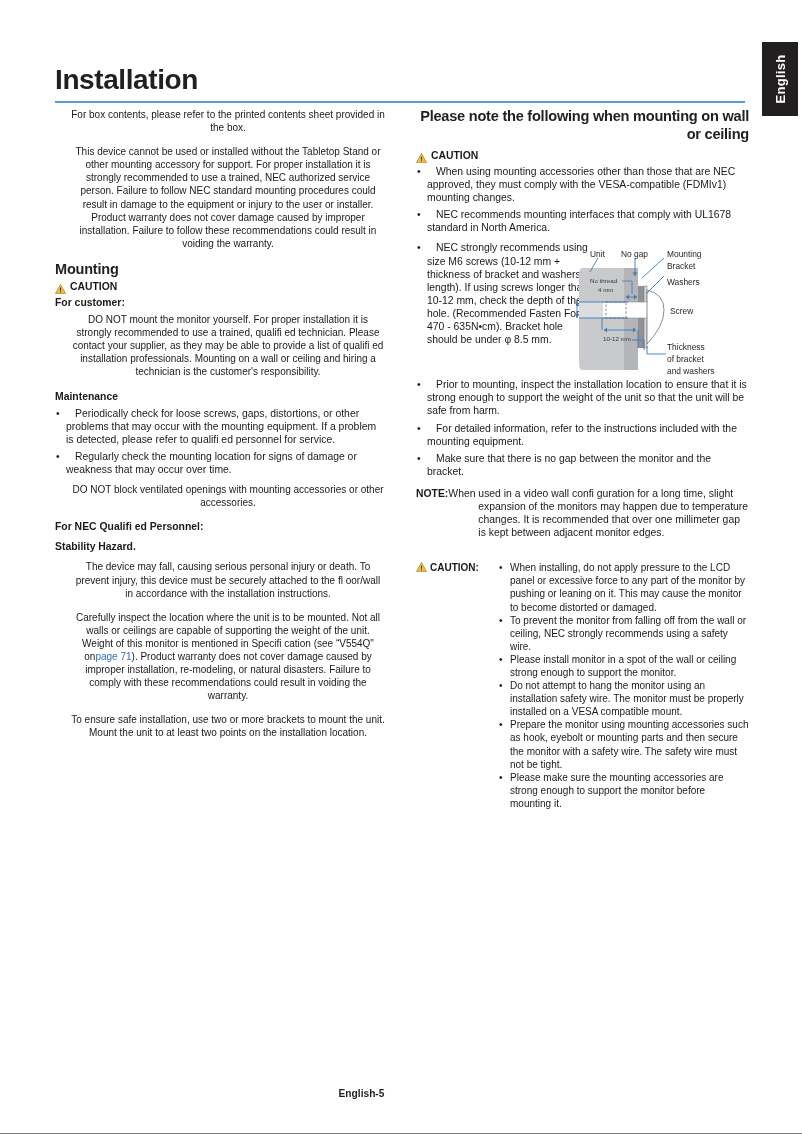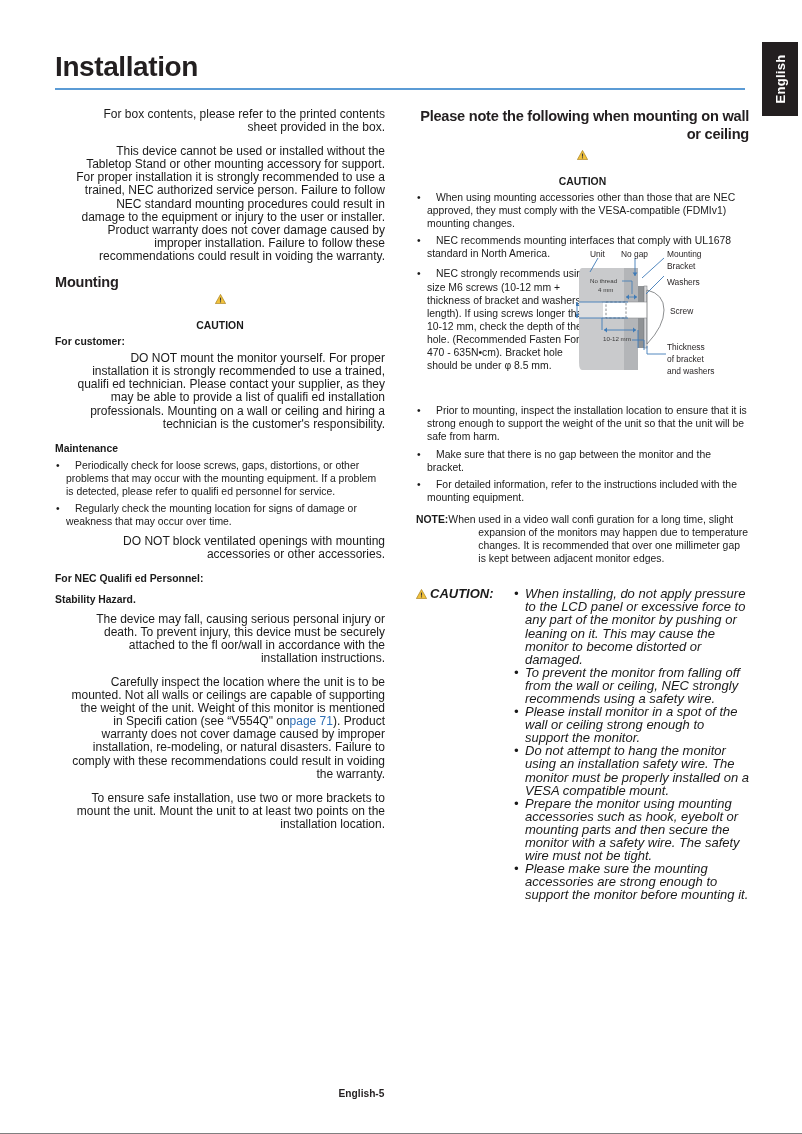--- a/index.html
+++ b/index.html
@@ -40,21 +40,21 @@
     left: 50%;
     top: 50%;
     transform: translate(-50%, -50%) rotate(-90deg);
     white-space: nowrap;
   }
 
   
   #title-wrap {
     position: absolute;
     left: 55px;
-    top: 52px;
+    top: 65px;
     width: 690px;
   }
   #page-title {
     font-size: 28px;
     font-weight: bold;
     letter-spacing: -0.4px;
     line-height: 1.05;
     color: #231f20;
     margin: 0;
   }
@@ -73,23 +73,23 @@
     width: 694px;
     height: 940px;
   }
   .col { position: absolute; top: 0; }
   #col-left  { left: 0px;   width: 330px; }
   #col-right { left: 361px; width: 333px; }
 
   
   p.body {
     margin: 0 0 11px 16px;
-    font-size: 12px;
+    font-size: 10px;
     line-height: 13.1px;
-    text-align: right;
+    text-align: center;
   }
   h2.sec {
     margin: 6px 0 3px 0;
     font-size: 14.5px;
     font-weight: bold;
     color: #231f20;
     letter-spacing: -0.2px;
   }
   h3.sub {
     margin: 0 0 7px 0;
@@ -104,27 +104,26 @@
     font-weight: bold;
     line-height: 17.5px;
     letter-spacing: -0.25px;
     color: #231f20;
     text-align: right;
   }
 
   
   .caution-line {
     display: flex;
-    align-items: center;
-    gap: 16px;
+    align-items: flex-end;
+    gap: 4px;
     margin: 0 0 3px 0;
     font-size: 10.4px;
     font-weight: bold;
     line-height: 13px;
-    flex-direction: column;
   }
   .tri {
     display: inline-block;
     width: 11px;
     height: 10px;
     flex: none;
     position: relative;
     top: 1px;
   }
 
@@ -157,25 +156,24 @@
     margin: 9px 0 0 0;
     font-size: 10.4px;
     line-height: 13.1px;
   }
   .note .lbl { font-weight: bold; flex: none; }
   .note .txt { padding-left: 30px; text-indent: -30px; }
 
   
   .caution-block {
     display: flex;
-    gap: 20px;
+    gap: 5px;
     margin-top: 22px;
-    font-size: 13px;
+    font-size: 10px;
     line-height: 13.1px;
-    font-style: italic;
   }
   .caution-block .chead {
     font-weight: bold;
     flex: none;
     display: flex;
     align-items: flex-start;
     gap: 3px;
     width: 78px;
   }
   .caution-block ul { margin: 0; padding: 0; list-style: none; }
@@ -369,22 +367,22 @@
           <text x="91" y="100" font-family="Liberation Sans, sans-serif" font-size="8.4" fill="#231f20">Thickness</text>
           <text x="91" y="112" font-family="Liberation Sans, sans-serif" font-size="8.4" fill="#231f20">of bracket</text>
           <text x="91" y="124" font-family="Liberation Sans, sans-serif" font-size="8.4" fill="#231f20">and washers</text>
         </svg>
       </div>
 
       <div style="height:28px;"></div>
 
       <ul class="b">
         <li>Prior to mounting, inspect the installation location to ensure that it is strong enough to support the weight of the unit so that the unit will be safe from harm.</li>
+        <li>For detailed information, refer to the instructions included with the mounting equipment.</li>
         <li>Make sure that there is no gap between the monitor and the bracket.</li>
-        <li>For detailed information, refer to the instructions included with the mounting equipment.</li>
       </ul>
 
       <div class="note">
         <span class="lbl">NOTE:</span>
         <span class="txt">When used in a video wall confi guration for a long time, slight expansion of the monitors may happen due to temperature changes. It is recommended that over one millimeter gap is kept between adjacent monitor edges.</span>
       </div>
 
       <div class="caution-block">
         <span class="chead">
           <span class="tri">

